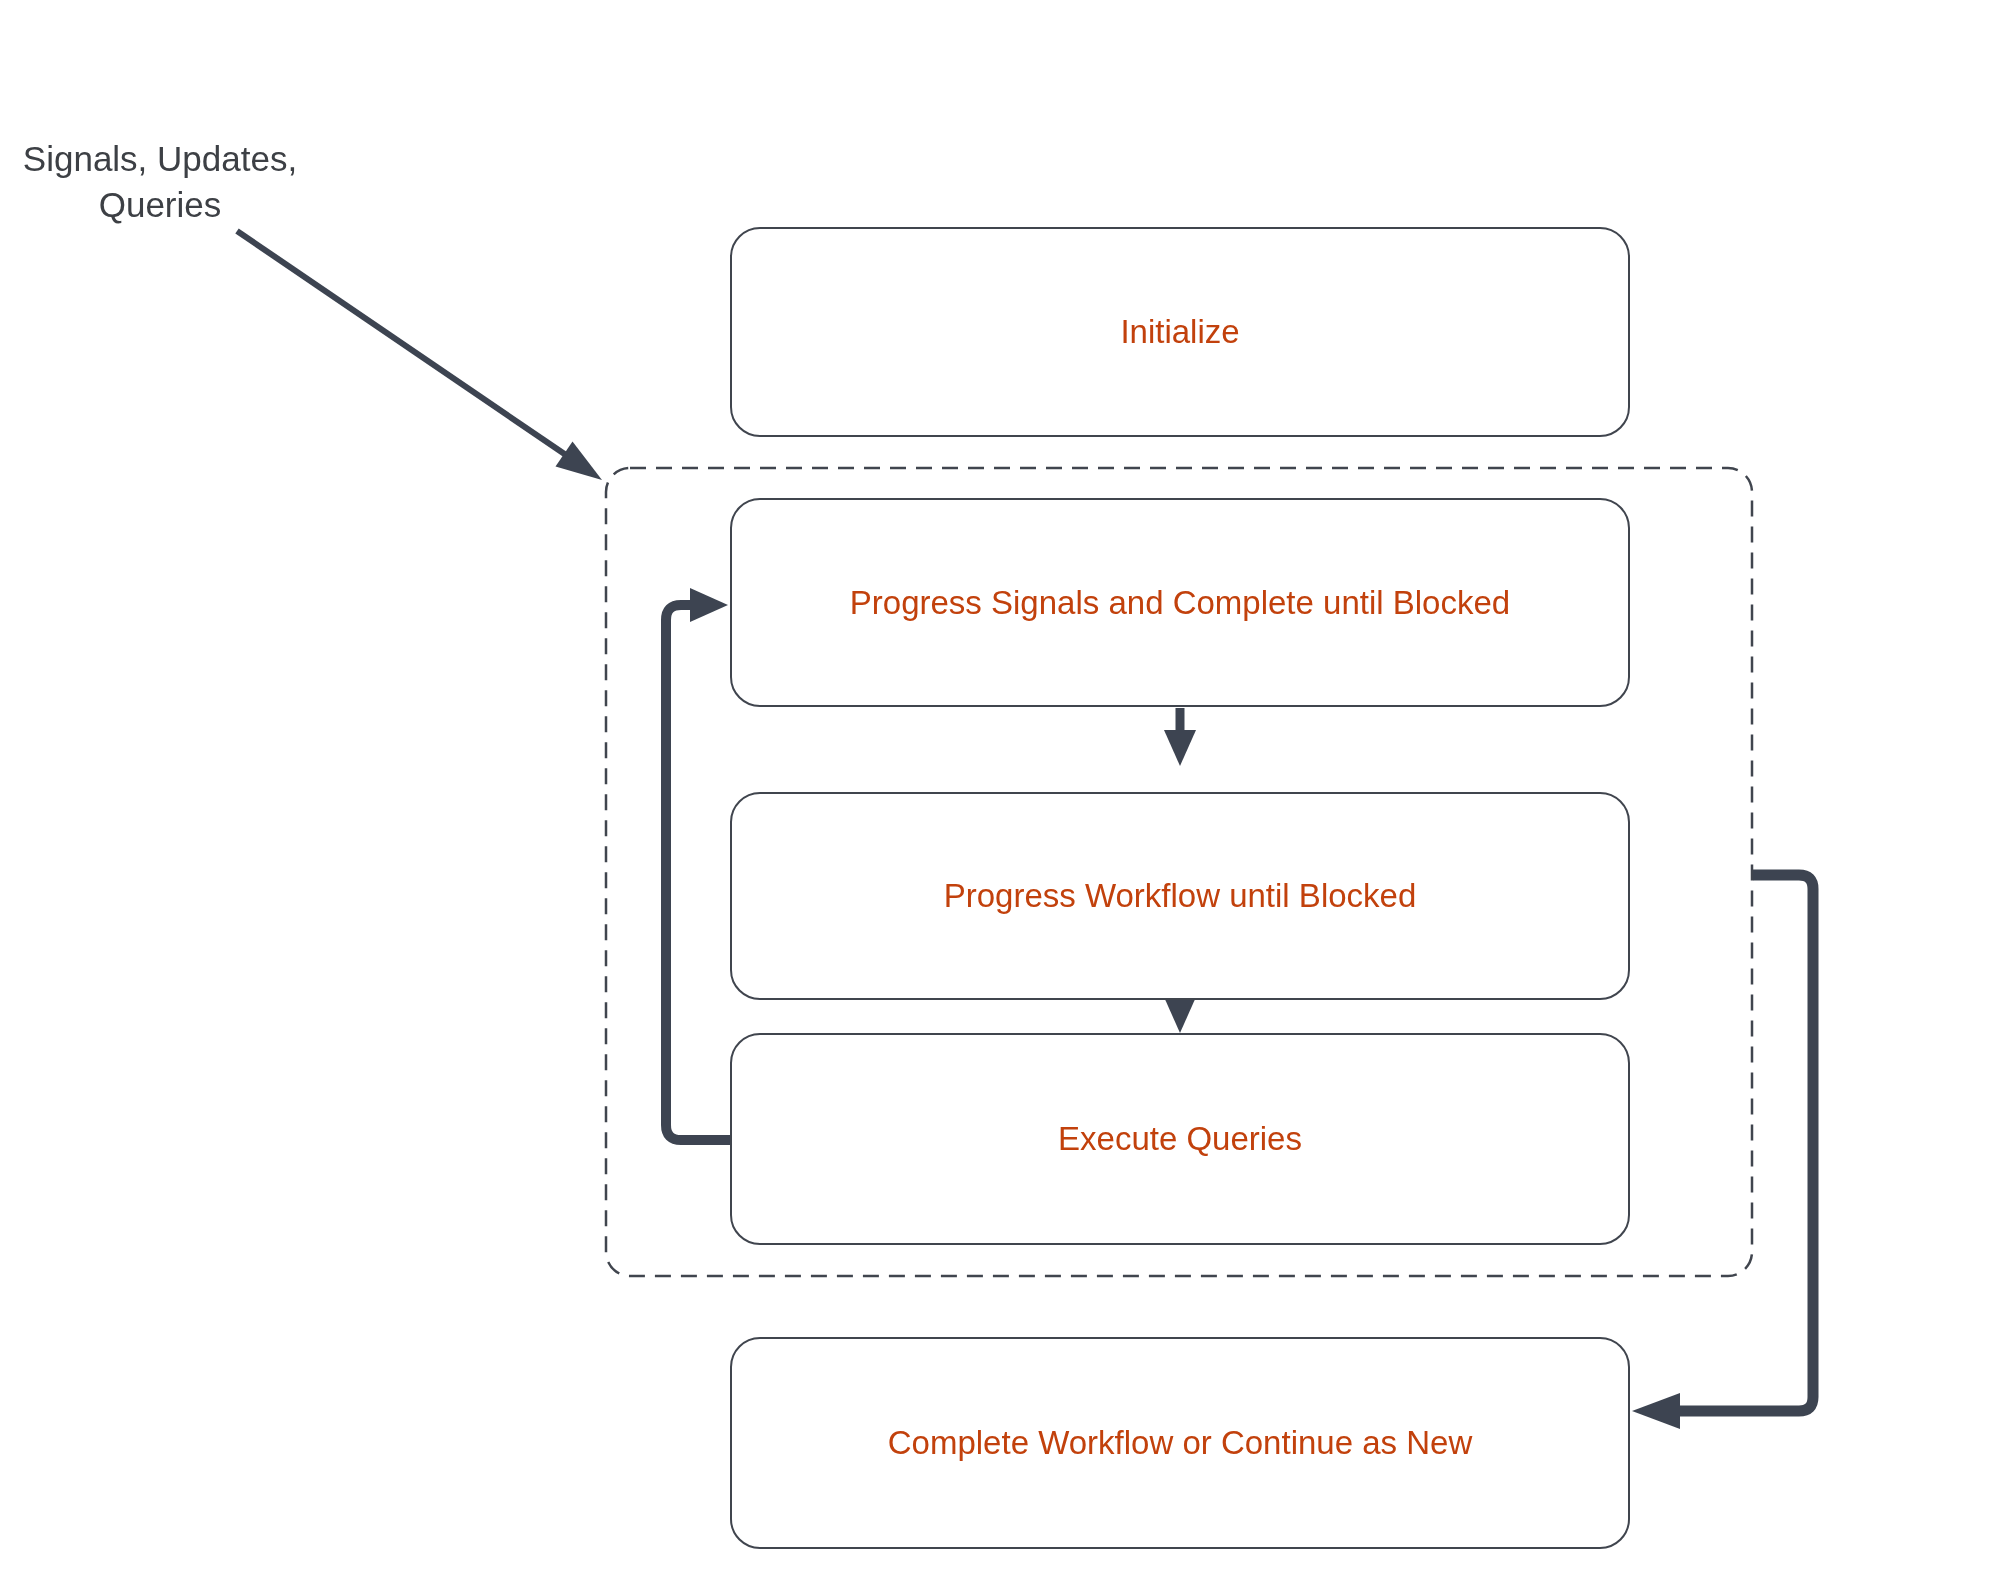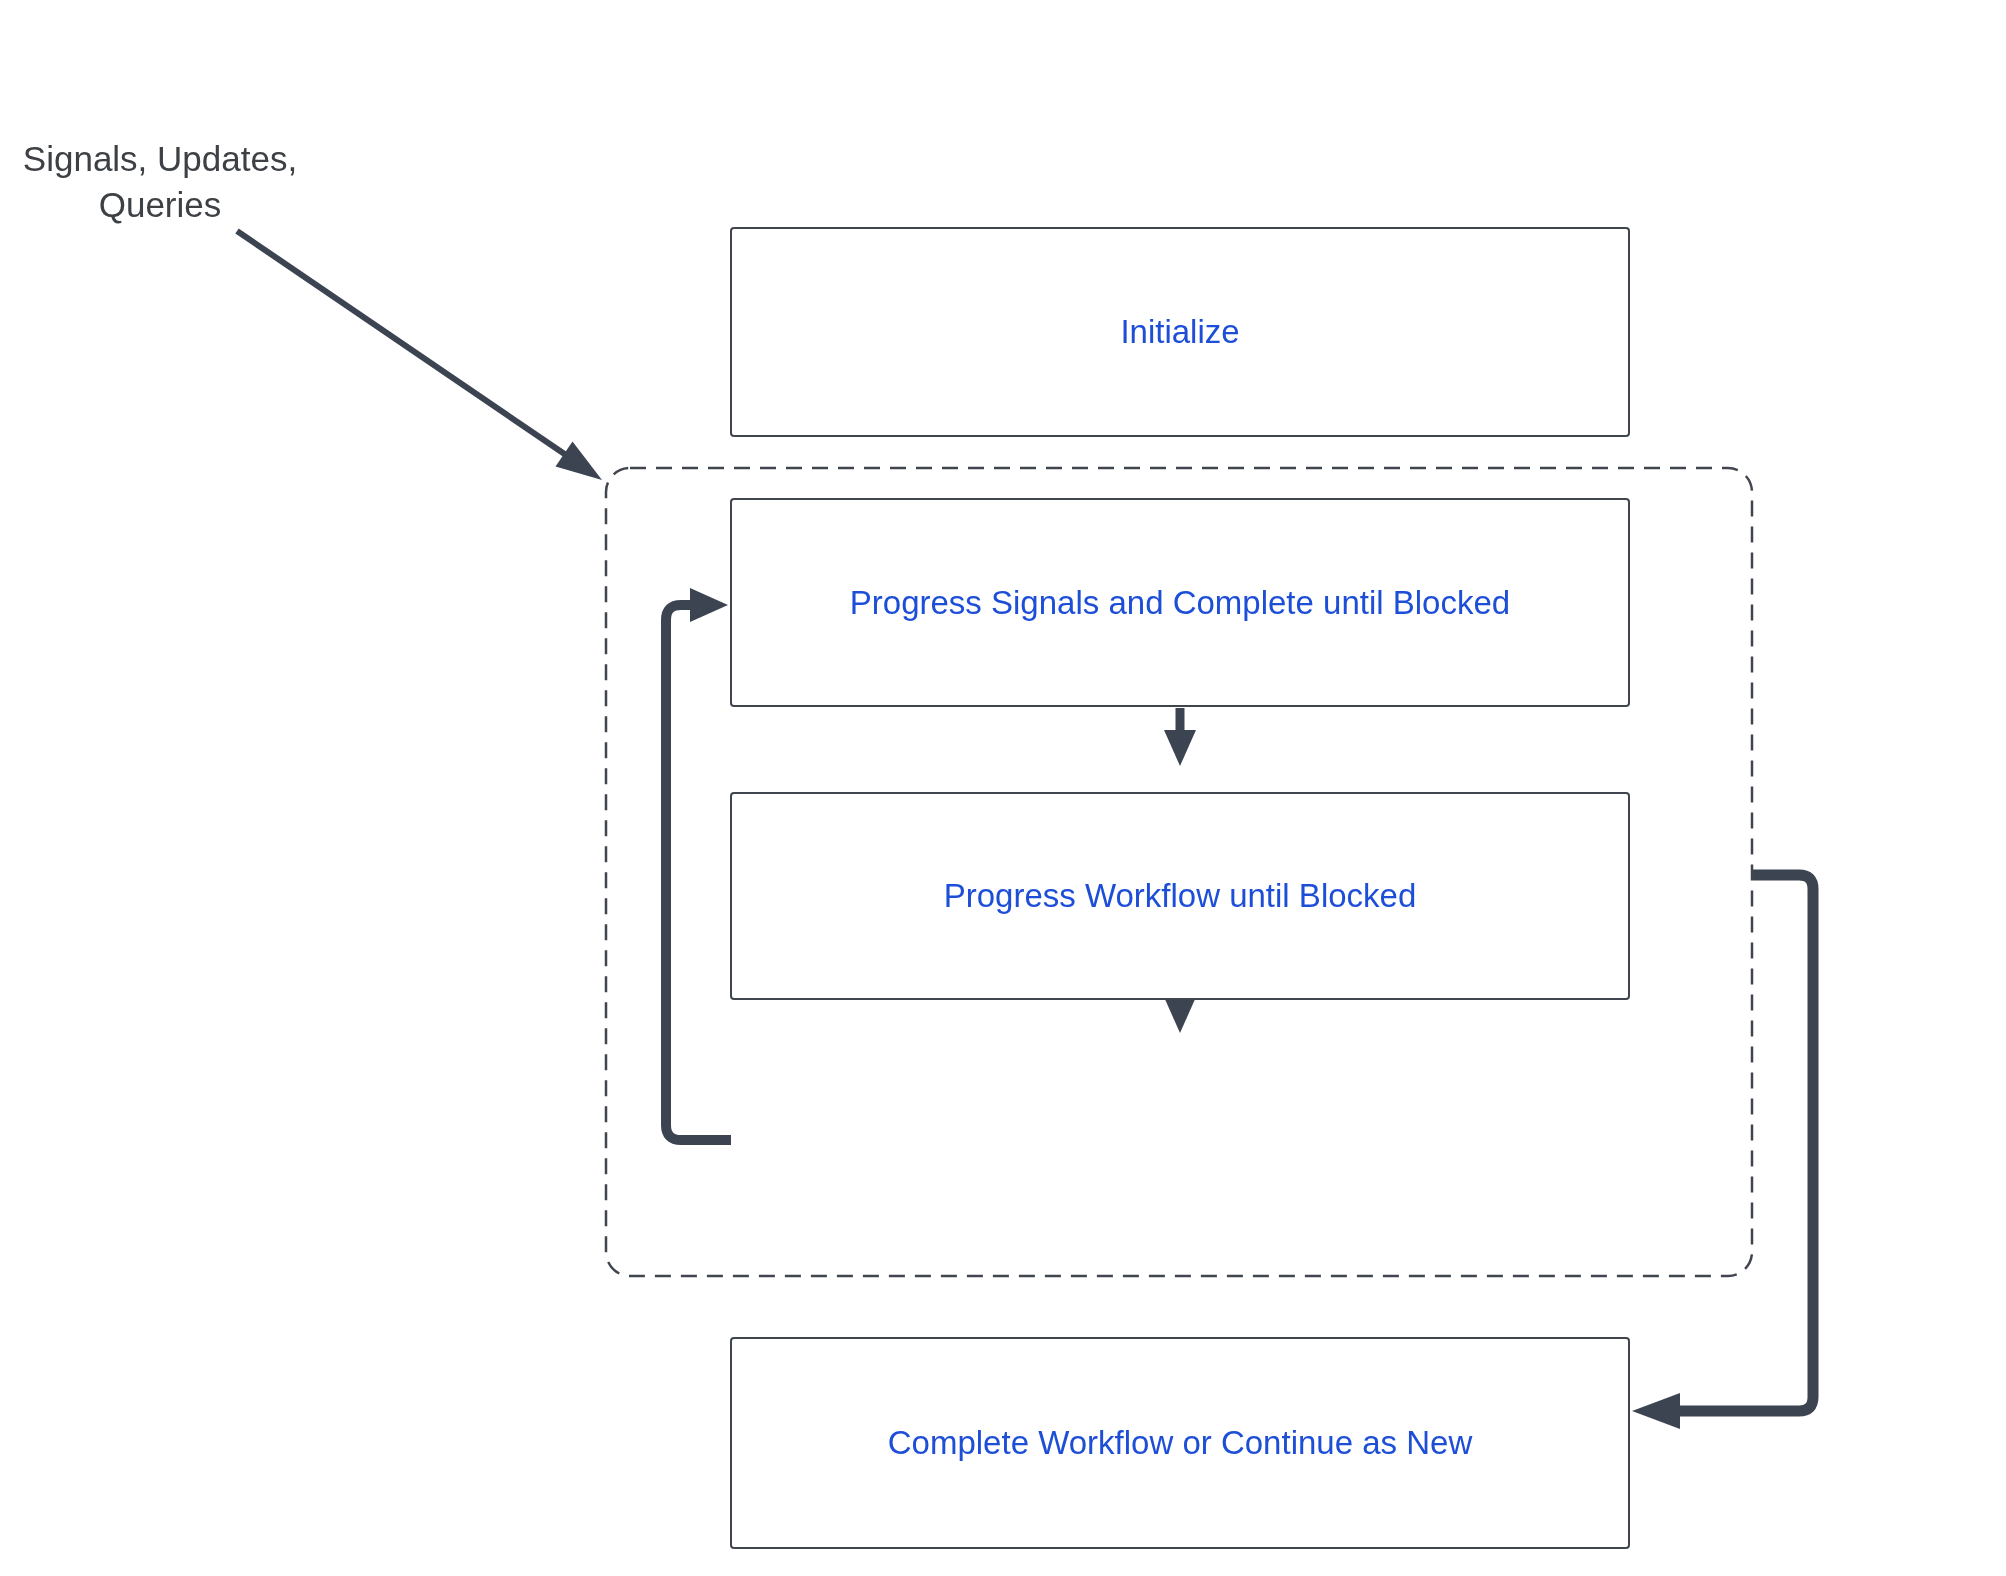--- a/index.html
+++ b/index.html
@@ -34,28 +34,28 @@
     font-size: 35px;
     line-height: 1.3;
     color: #3d4045;
     white-space: pre-line;
   }
   .node {
     position: absolute;
     left: 730px;
     width: 900px;
     border: 2px solid #40454e;
-    border-radius: 4px;
+    border-radius: 30px;
     background: #ffffff;
     display: flex;
     align-items: center;
     justify-content: center;
     text-align: center;
     font-size: 33px;
-    color: #1d4ed8;
+    color: #c2410c;
     box-sizing: border-box;
   }
   .node-initialize        { top: 227px;  height: 210px; }
   .node-progress-signals  { top: 498px;  height: 209px; }
   .node-progress-workflow { top: 792px;  height: 208px; }
   .node-execute-queries   { top: 1033px; height: 212px; }
   .node-complete          { top: 1305px; height: 212px; margin-top: 32px; }
   .connector-layer {
     position: absolute;
     left: 0; top: 0;
@@ -102,16 +102,17 @@
       <polygon points="1632,1411 1680,1393 1680,1429" stroke="none"></polygon>
     </g>
   </svg>
 
   <div class="node node-initialize">Initialize</div>
 
   <div class="node node-progress-signals">Progress Signals and Complete until Blocked</div>
 
   <div class="node node-progress-workflow">Progress Workflow until Blocked</div>
 
+  <div class="node node-execute-queries">Execute Queries</div>
 
   <div class="node node-complete">Complete Workflow or Continue as New</div>
 
 </div>
 
 </body></html>

